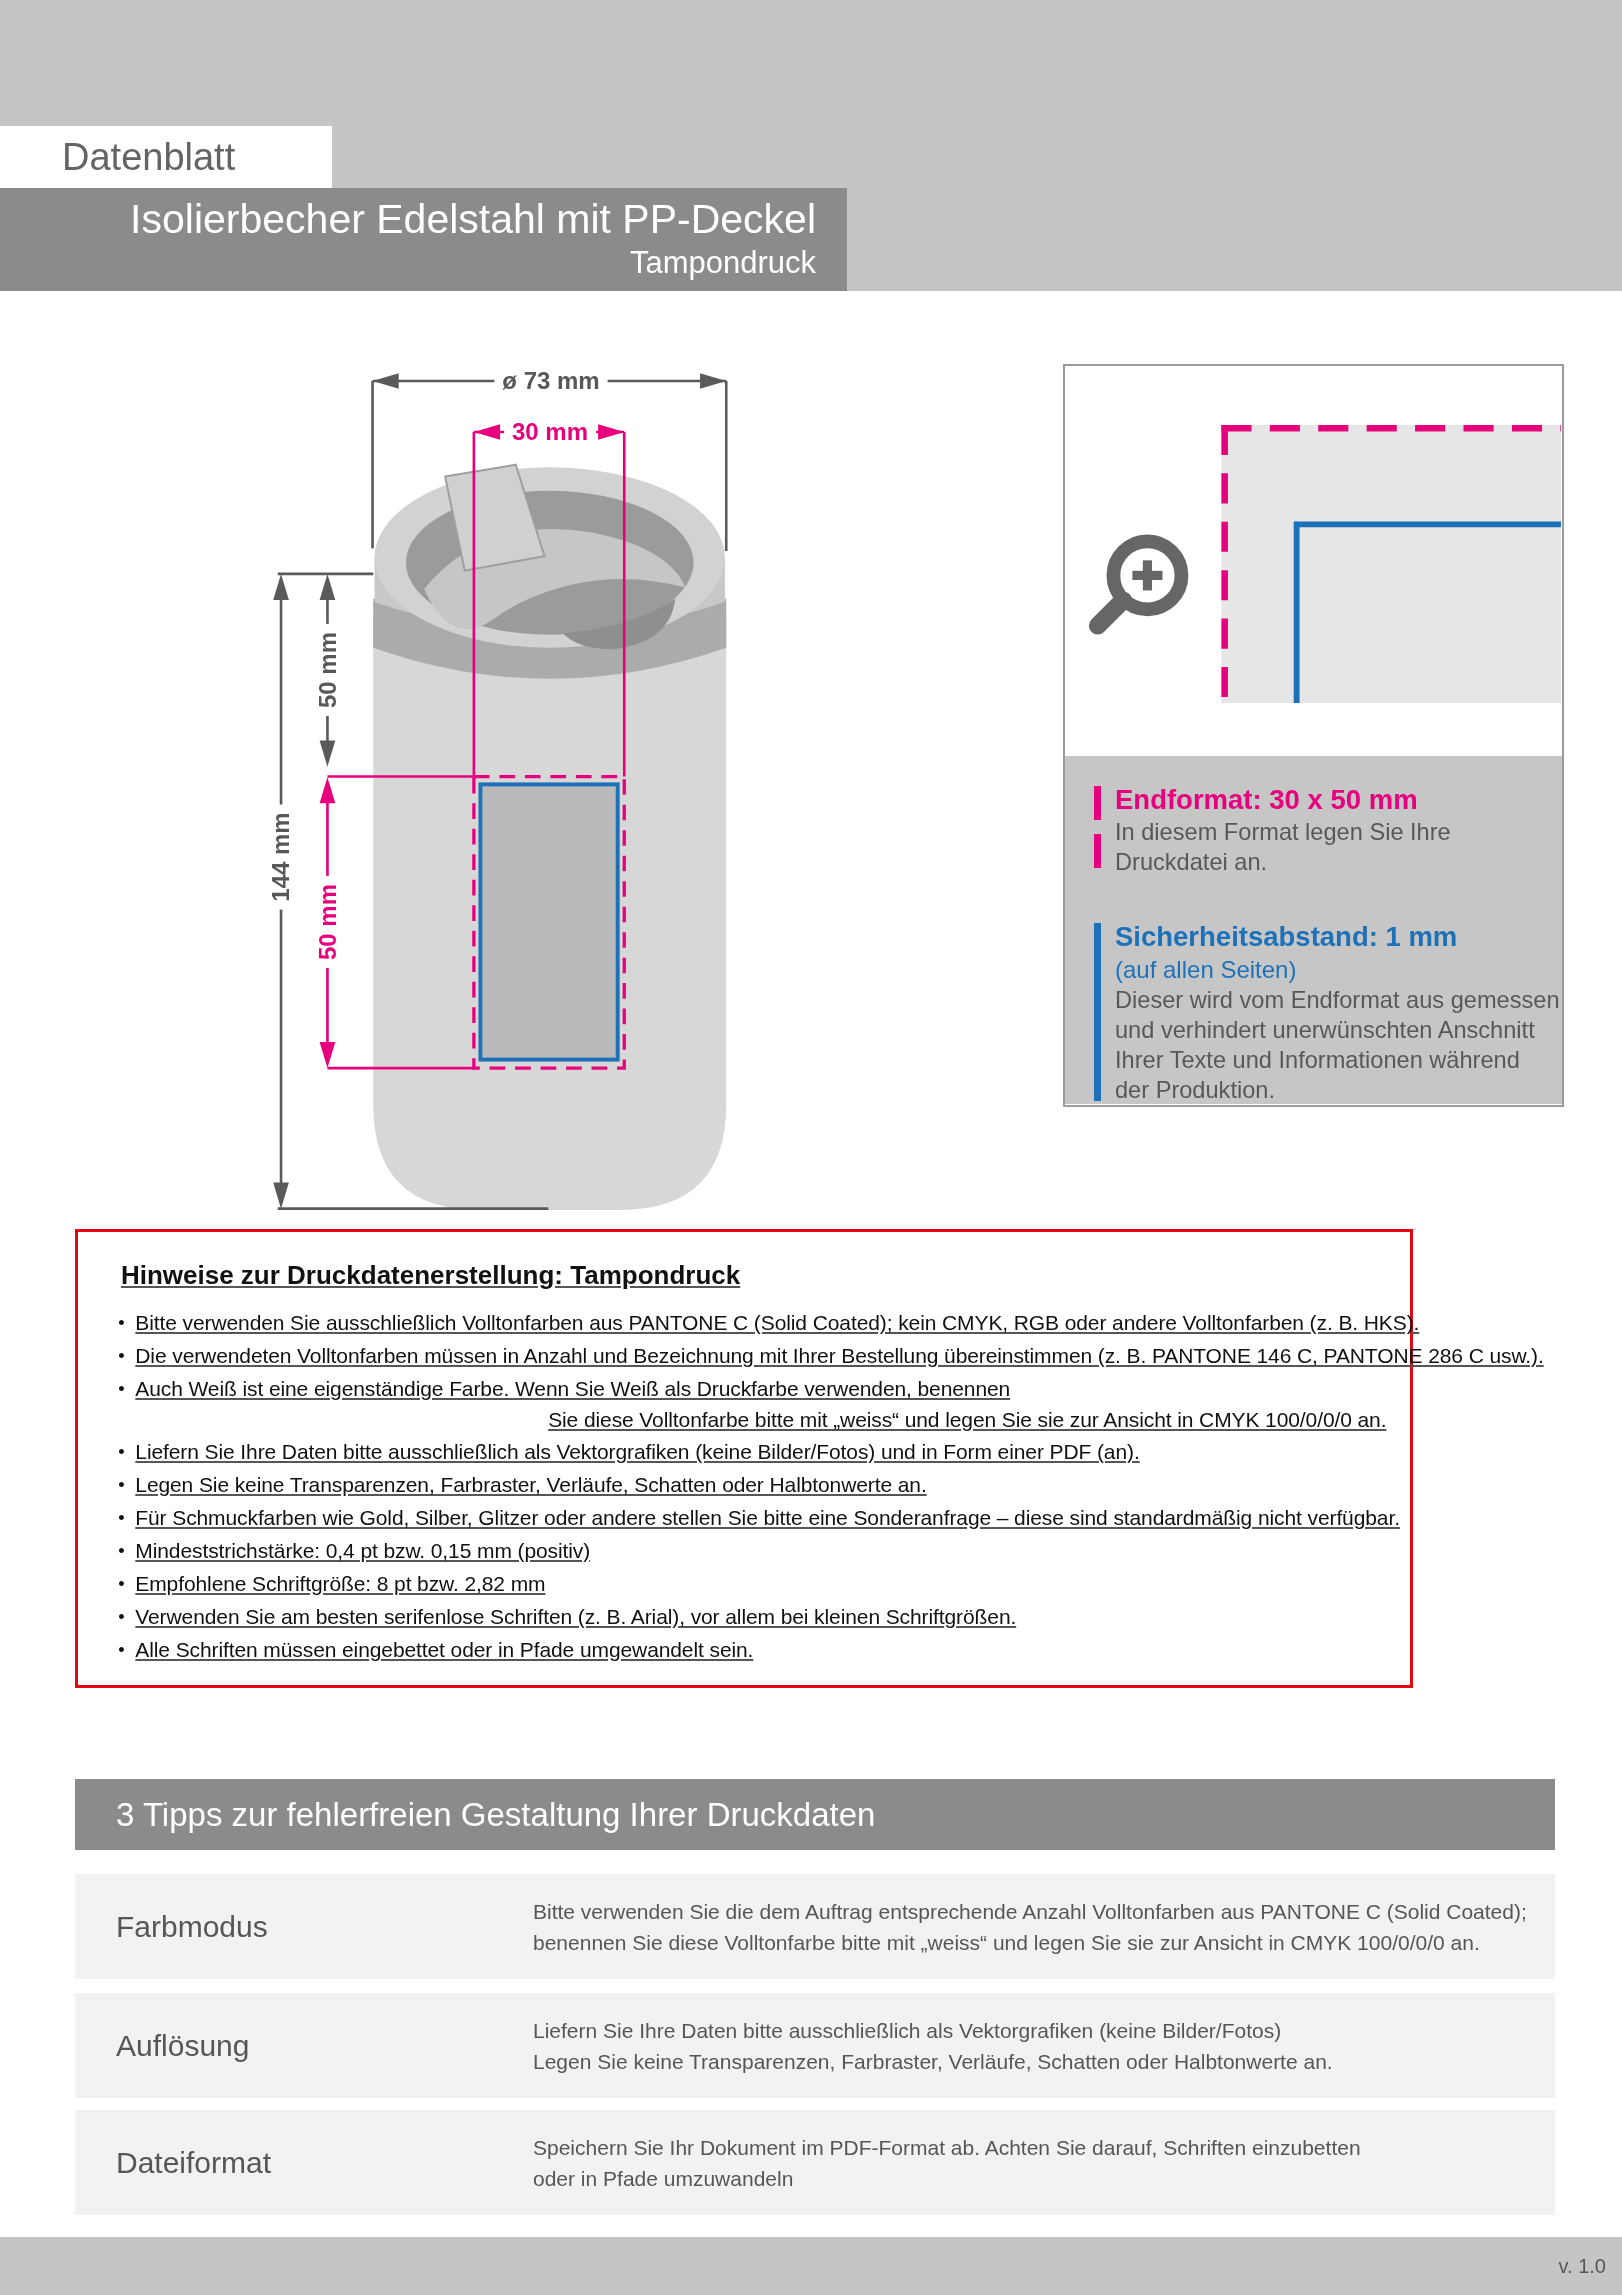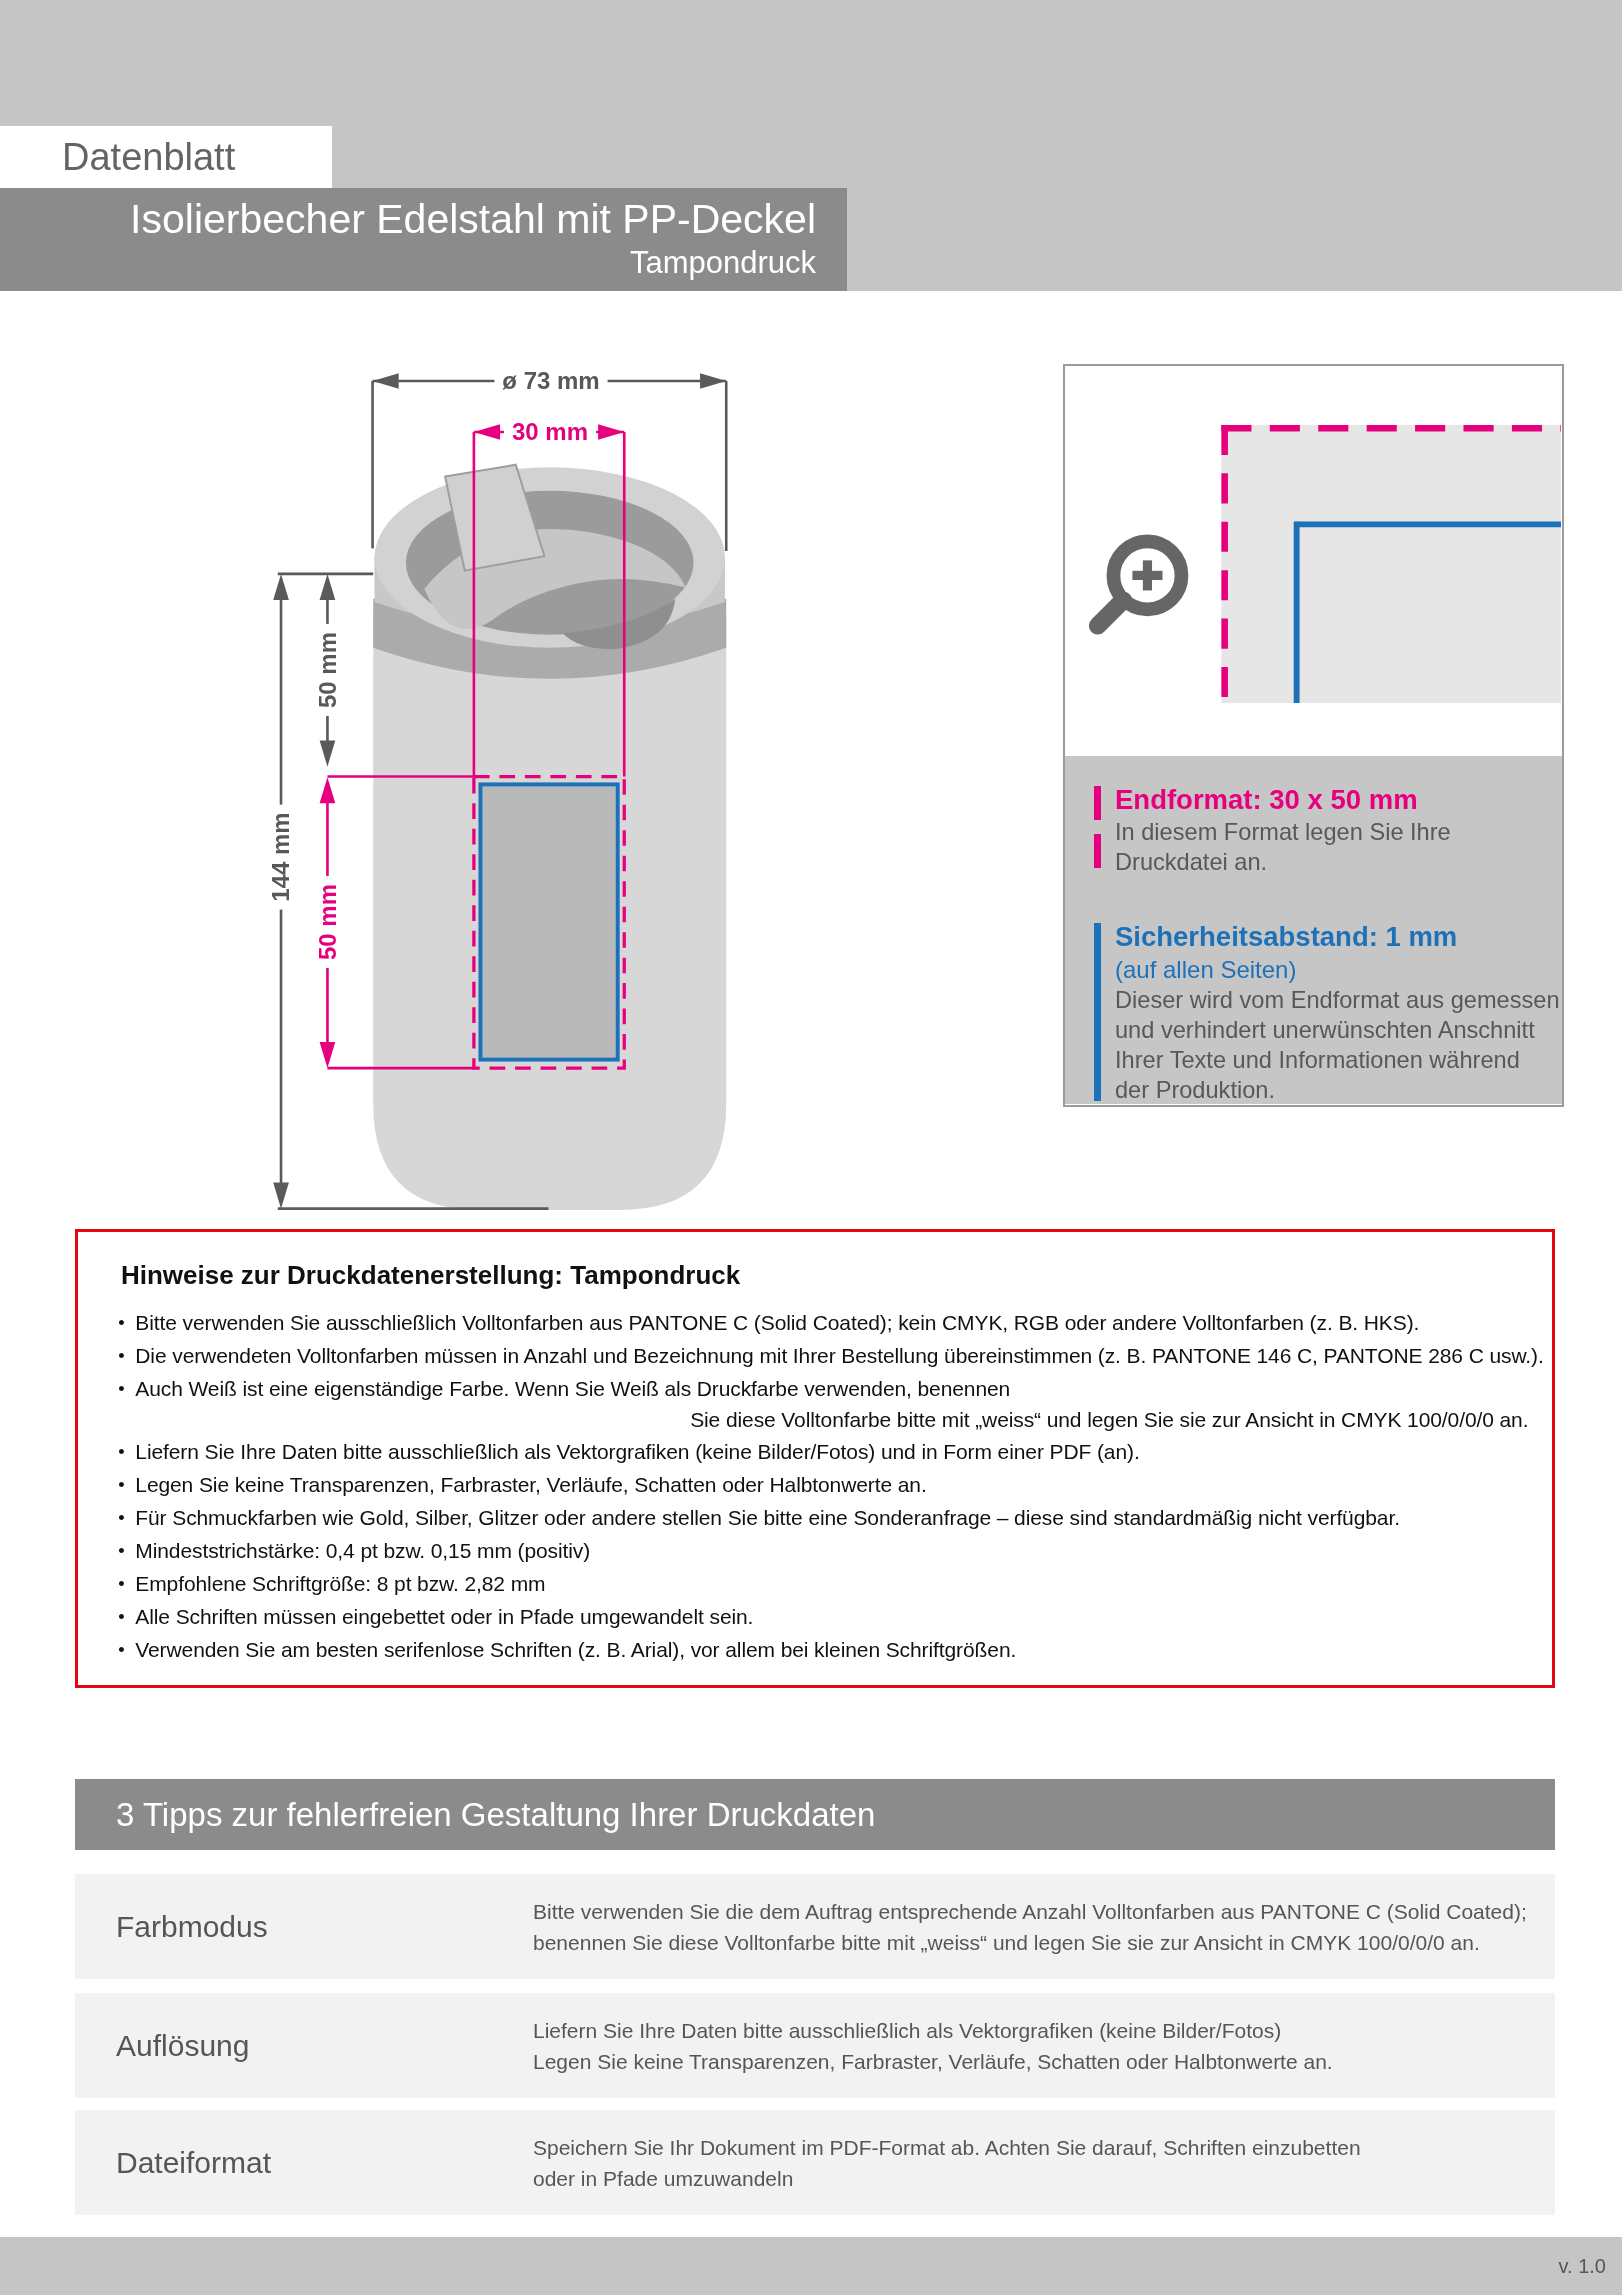--- a/index.html
+++ b/index.html
@@ -33,23 +33,23 @@
   .fmt-item .bar{position:absolute;left:0;top:3.9px;bottom:3.9px;width:7.2px;}
   .bar-dashed{background:repeating-linear-gradient(180deg,#e6007e 0 34px,transparent 34px 48px);}
   .bar-solid{background:#1d71b8;}
   .fmt-head{font-size:27.5px;font-weight:bold;line-height:35px;white-space:nowrap;}
   .fmt-head.magenta{color:#e6007e;}
   .fmt-head.blue{color:#1d71b8;}
   .fmt-sub{font-size:24px;color:#1d71b8;line-height:31px;white-space:nowrap;}
   .fmt-line{font-size:23.6px;color:#58585a;line-height:30px;white-space:nowrap;}
   .fmt-gap{height:42px;}
   
-  .hints{position:absolute;left:75px;top:1229px;width:1480px;height:459px;
+  .hints{position:absolute;left:75px;top:1229px;width:1338px;height:459px;
     border:3.3px solid #e30613;box-sizing:border-box;background:#ffffff;
-    padding:27.5px 23.6px 0 39px;}
+    padding:27.5px 23.6px 0 39px;text-decoration:underline;}
   .hints-title{font-size:26px;font-weight:bold;color:#111111;margin:0 0 15.7px 0;padding-left:3.9px;white-space:nowrap;}
   .hints-list{list-style:none;margin:0;padding:0;}
   .hints-list li{position:relative;font-size:21px;color:#111111;line-height:33px;
     padding-left:18.3px;white-space:nowrap;letter-spacing:-0.1px;}
   .hints-list li::before{content:"•";position:absolute;left:1.3px;top:0;font-size:18.3px;}
   .hints-list li.cont{line-height:30px;text-align:right;}
   .hints-list li.cont::before{content:none;}
   
   .tips-header{position:absolute;left:75px;top:1779px;width:1480px;height:71px;background:#8c8b8c;
     display:flex;align-items:center;box-sizing:border-box;padding-left:41px;
@@ -185,22 +185,22 @@
   <ul class="hints-list">
     <li>Bitte verwenden Sie ausschließlich Volltonfarben aus PANTONE C (Solid Coated); kein CMYK, RGB oder andere Volltonfarben (z. B. HKS).</li>
     <li>Die verwendeten Volltonfarben müssen in Anzahl und Bezeichnung mit Ihrer Bestellung übereinstimmen (z. B. PANTONE 146 C, PANTONE 286 C usw.).</li>
     <li>Auch Weiß ist eine eigenständige Farbe. Wenn Sie Weiß als Druckfarbe verwenden, benennen</li>
     <li class="cont">Sie diese Volltonfarbe bitte mit „weiss“ und legen Sie sie zur Ansicht in CMYK 100/0/0/0 an.</li>
     <li>Liefern Sie Ihre Daten bitte ausschließlich als Vektorgrafiken (keine Bilder/Fotos) und in Form einer PDF (an).</li>
     <li>Legen Sie keine Transparenzen, Farbraster, Verläufe, Schatten oder Halbtonwerte an.</li>
     <li>Für Schmuckfarben wie Gold, Silber, Glitzer oder andere stellen Sie bitte eine Sonderanfrage – diese sind standardmäßig nicht verfügbar.</li>
     <li>Mindeststrichstärke: 0,4 pt bzw. 0,15 mm (positiv)</li>
     <li>Empfohlene Schriftgröße: 8 pt bzw. 2,82 mm</li>
+    <li>Verwenden Sie am besten serifenlose Schriften (z. B. Arial), vor allem bei kleinen Schriftgrößen.</li>
     <li>Alle Schriften müssen eingebettet oder in Pfade umgewandelt sein.</li>
-    <li>Verwenden Sie am besten serifenlose Schriften (z. B. Arial), vor allem bei kleinen Schriftgrößen.</li>
   </ul>
 </div>
 
 <div class="tips-header">
   <span>3 Tipps zur fehlerfreien Gestaltung Ihrer Druckdaten</span>
 </div>
 
 <div class="tip-row tip-row-1">
   <div class="tip-label">Farbmodus</div>
   <div class="tip-desc">

